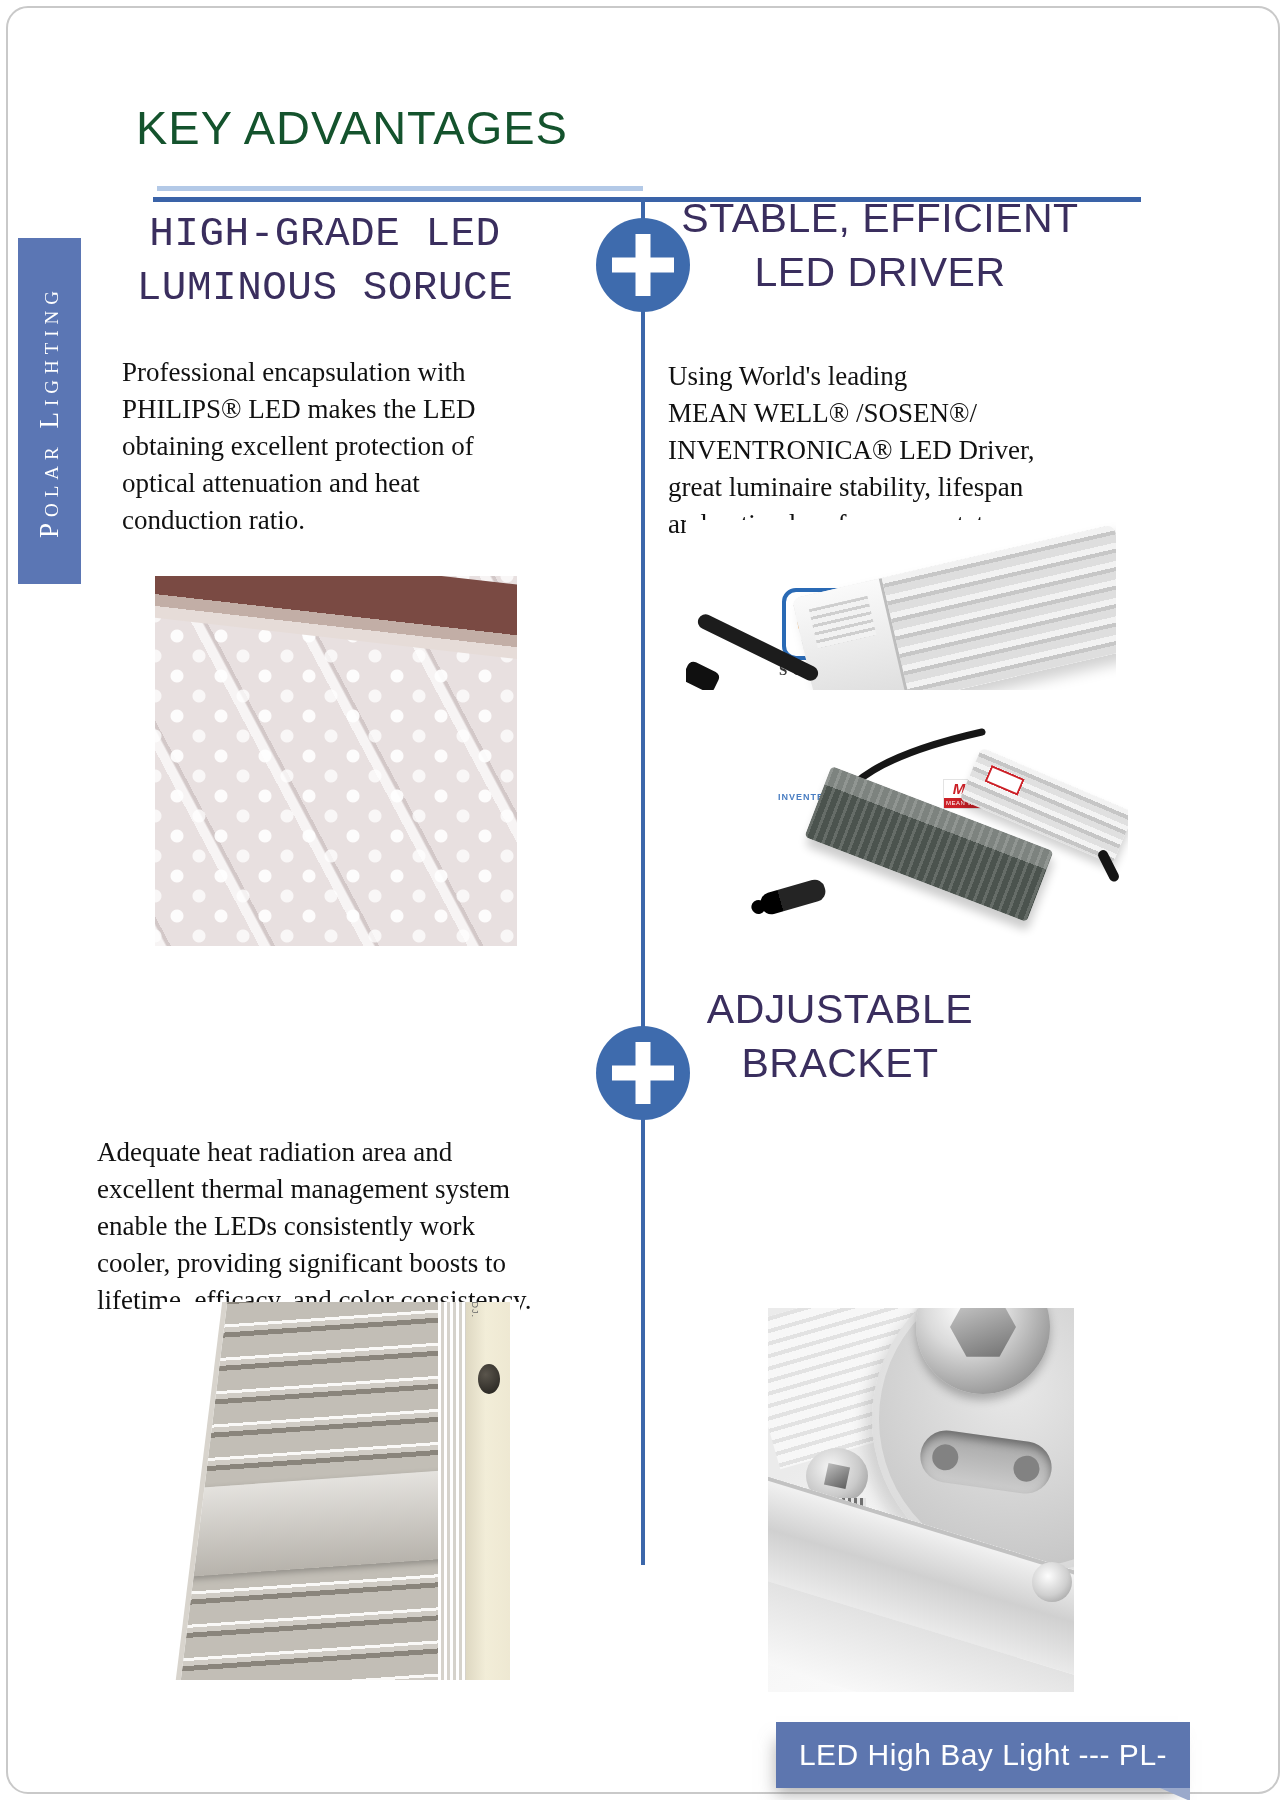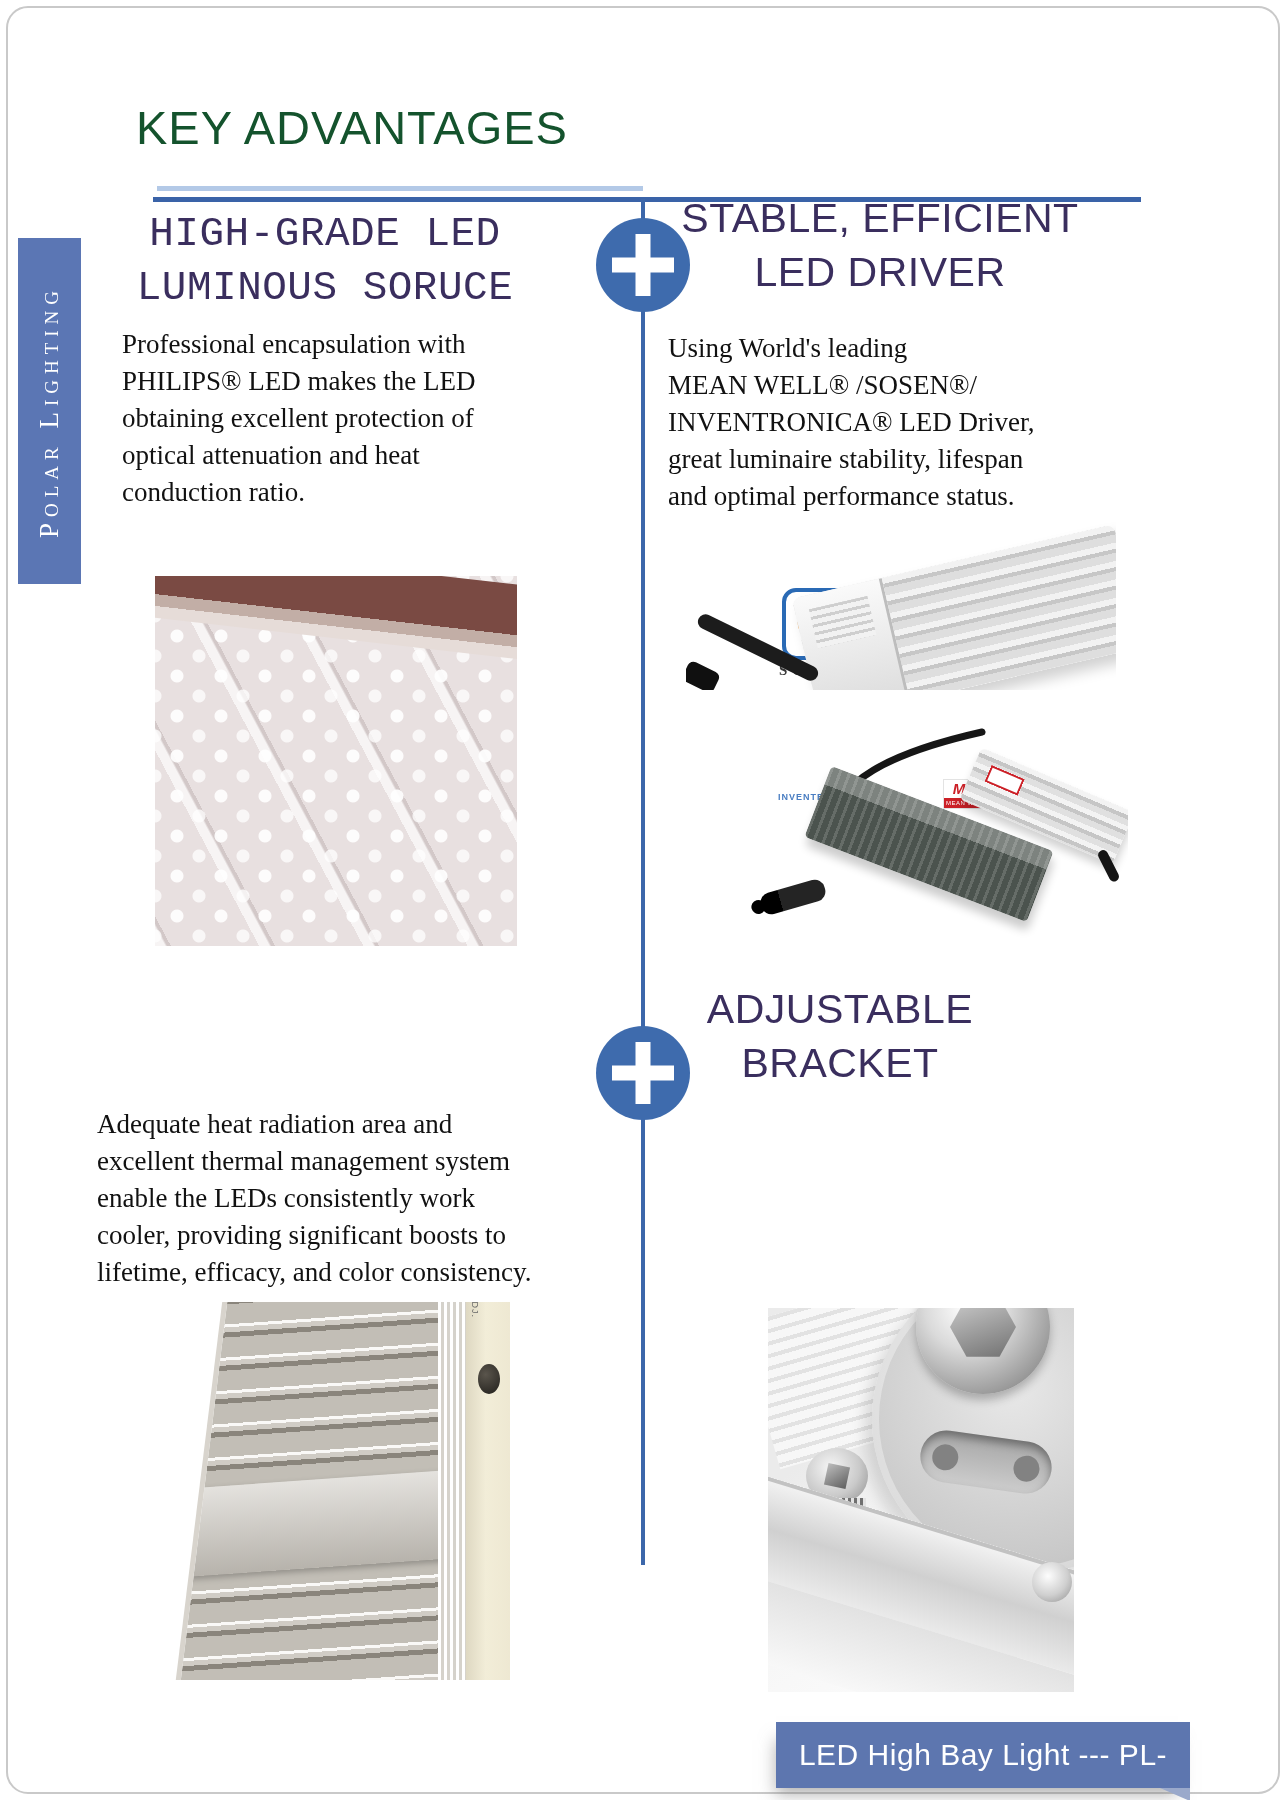--- a/index.html
+++ b/index.html
@@ -27,21 +27,21 @@
                   font-size:27px; letter-spacing:6px; }
 
   .h { position:absolute; color:#3a2e5e; font-size:41px; line-height:54px; text-align:center;
        white-space:pre-line; letter-spacing:0.5px; }
   #h-led-source { left:110px; top:207px; width:430px;font-family:Liberation Mono, monospace; }
   #h-led-driver { left:655px; top:191px; width:410px;margin-left:20px; }
   #h-heat       { left:28px;  top:982px; width:585px; }
   #h-bracket    { left:660px; top:982px; width:360px; }
 
   .body-text { position:absolute; color:#111111; font-family:"Liberation Serif", serif;
-               font-size:27px; line-height:37px; white-space:pre-line; }
+               font-size:27px; line-height:37px; white-space:pre-line;margin-top:28px; }
   #b-led-source { left:122px; top:326px; width:450px; }
   #b-led-driver { left:668px; top:330px; width:440px; }
   #b-heat       { left:97px;  top:1106px; width:500px; }
   #b-bracket    { left:666px; top:1106px; width:430px; }
 
   
   .photo-led { position:absolute; left:155px; top:576px; width:362px; height:370px; overflow:hidden;
     background-color:#e8e0e0;
     background-image:
       radial-gradient(circle, rgba(255,255,255,0.9) 0 6px, rgba(255,255,255,0) 7px),

